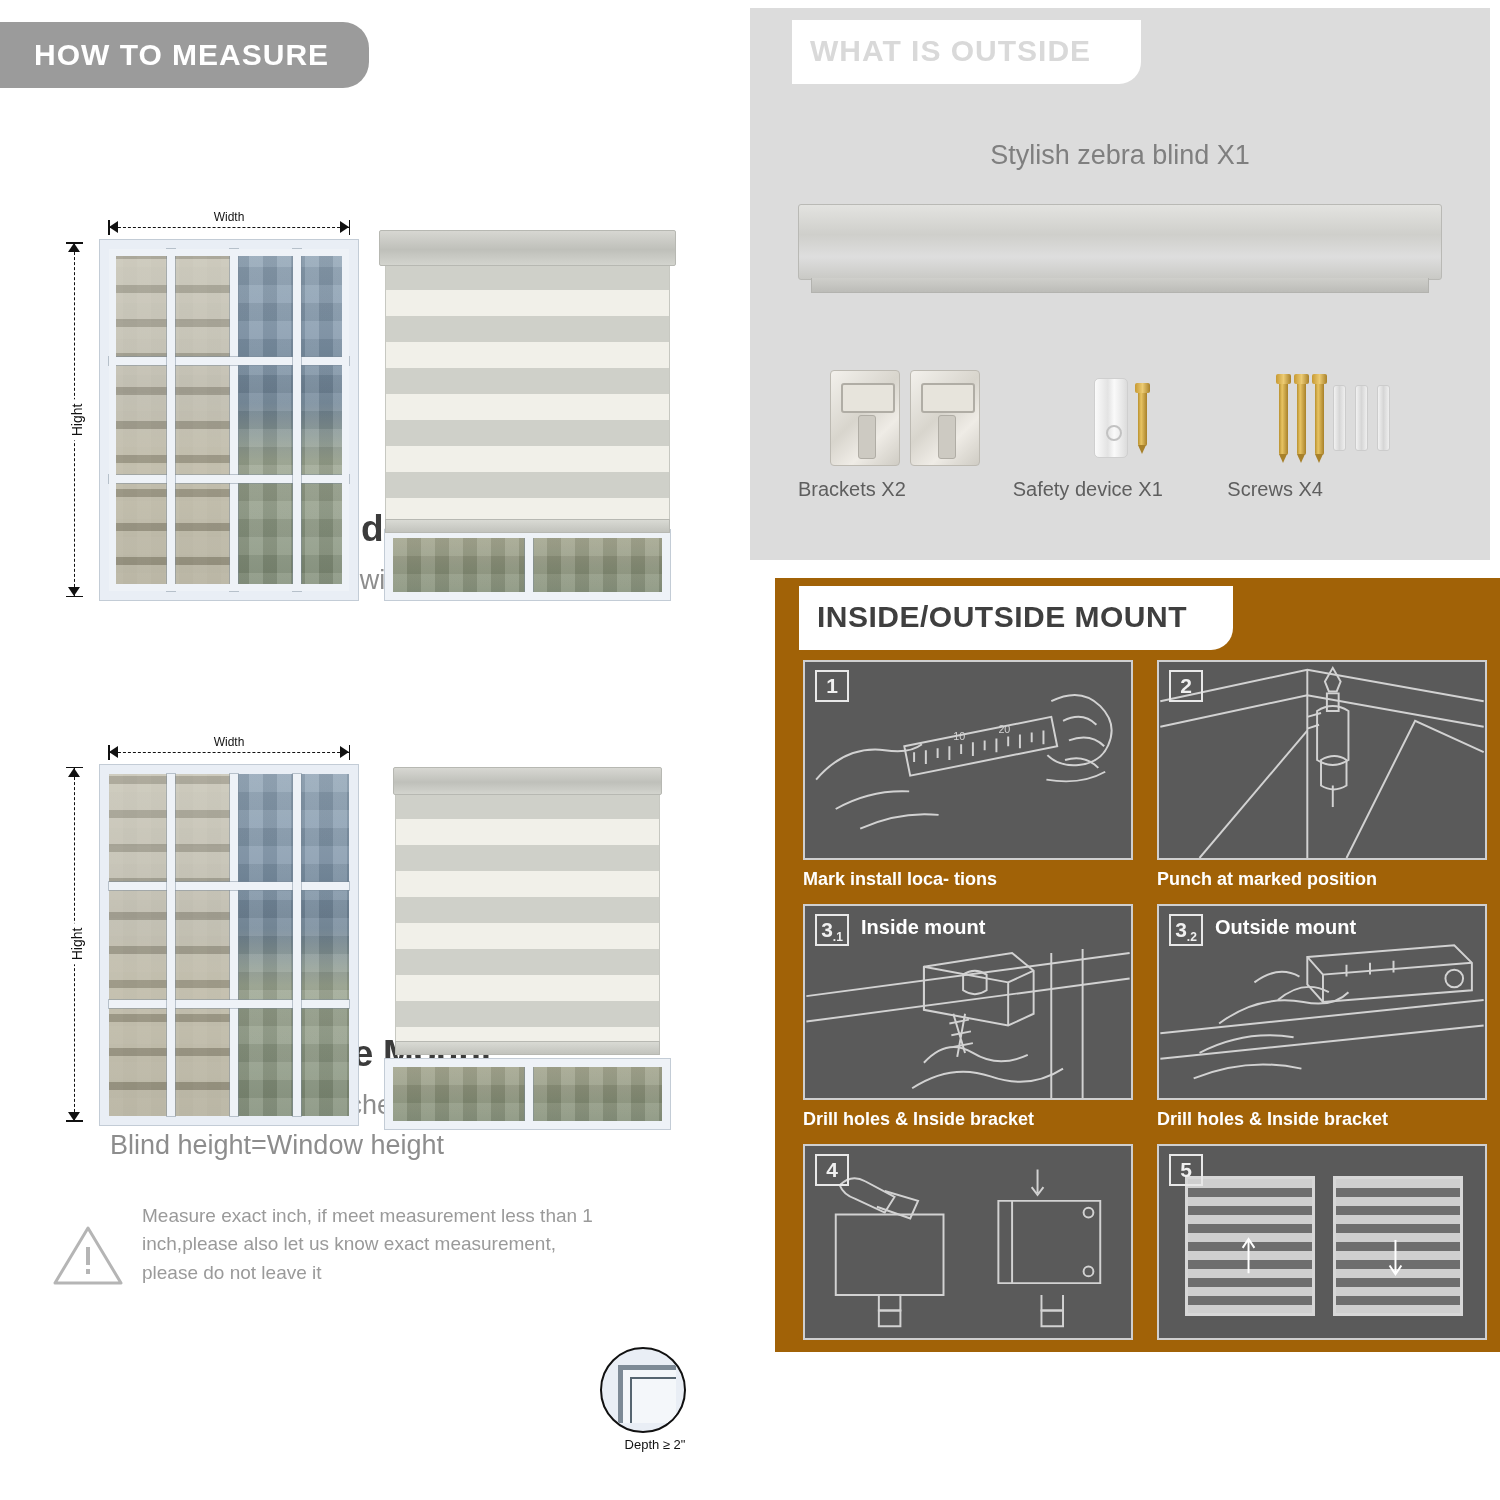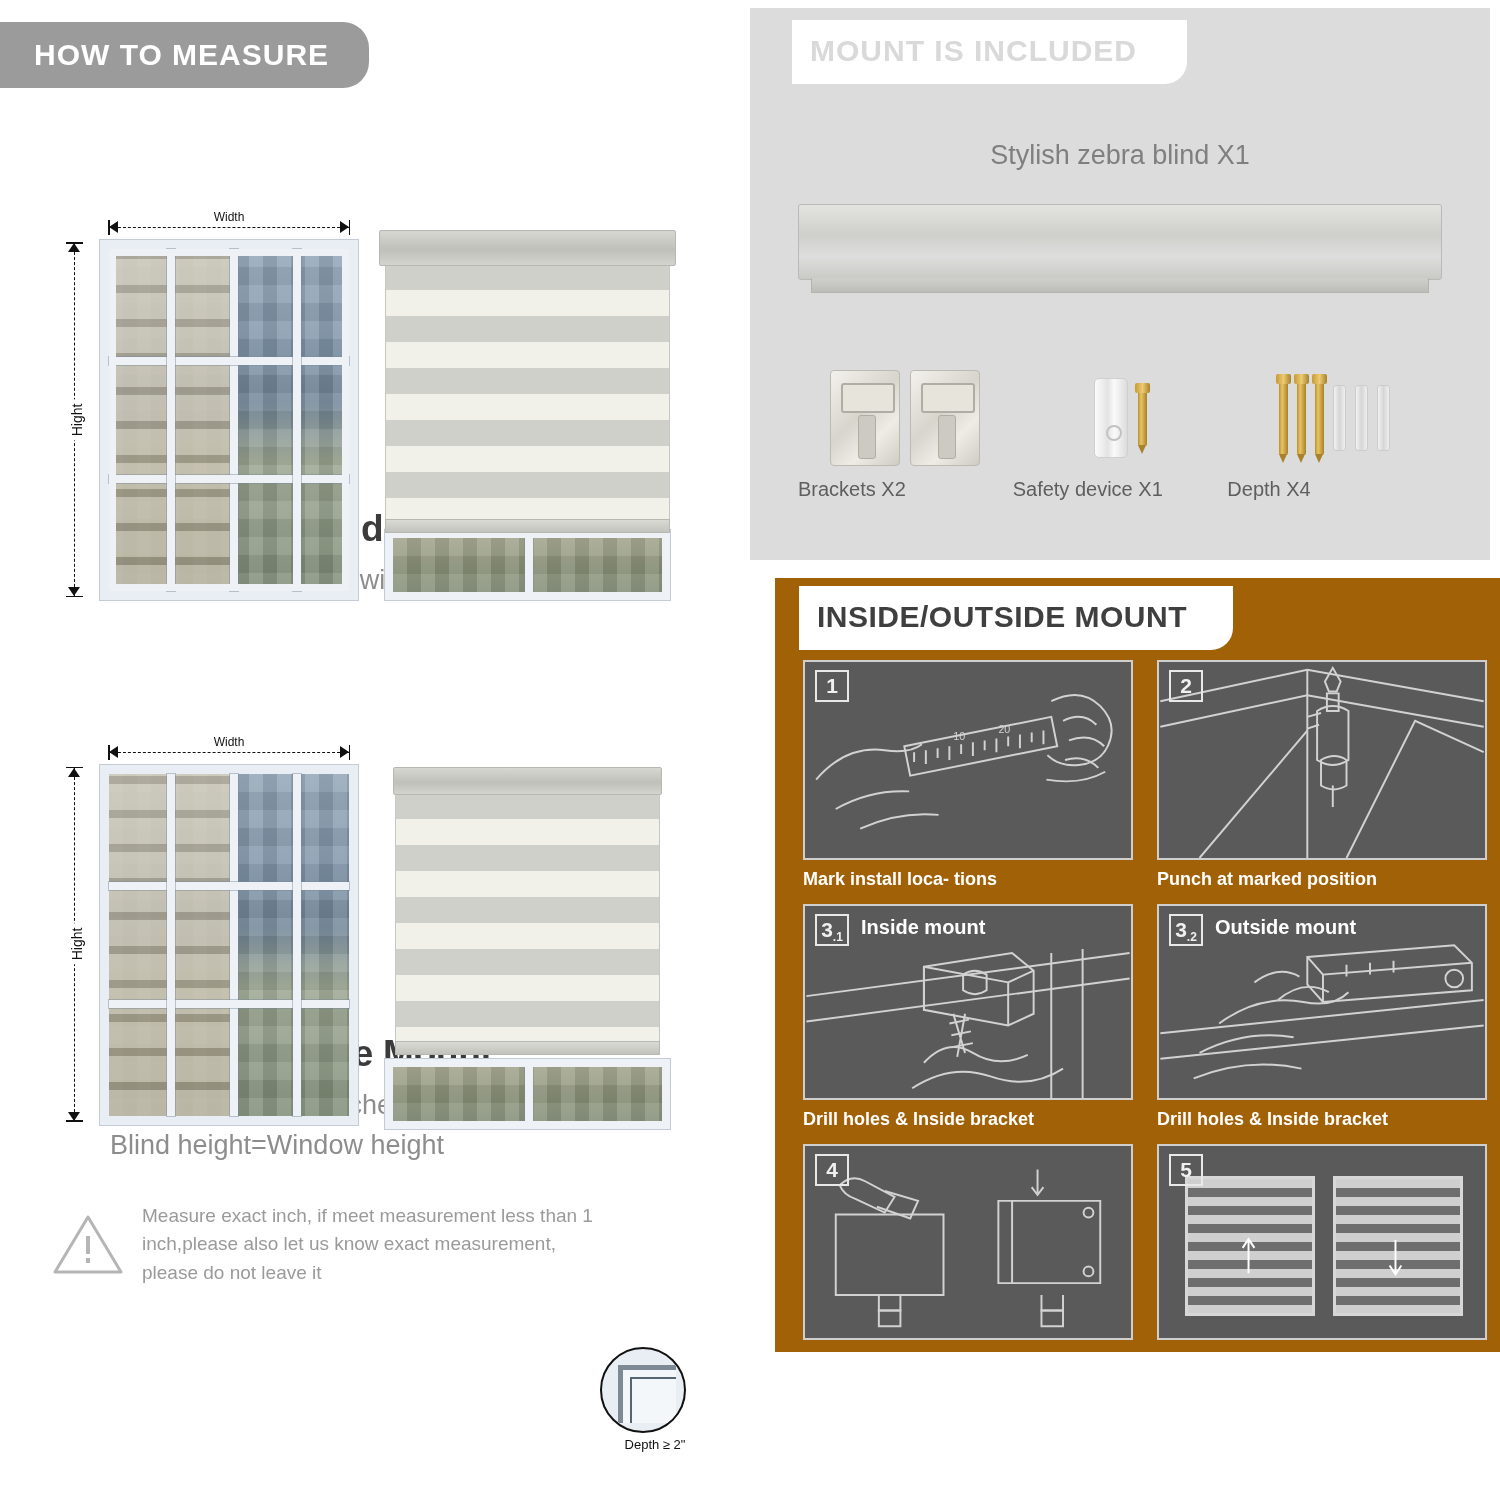--- a/index.html
+++ b/index.html
@@ -153,21 +153,21 @@
   }
   .depth-label { font-size:13px; color:#111; margin-top:4px; text-align:center; }
 
   .heading {
     font-size:37px; color:#3b3b3b; font-weight:bold;
     margin:6px 0 10px 0; letter-spacing:-.3px;
   }
   .subline { font-size:27px; color:#8d8d8d; line-height:1.5; }
 
   .note {
-    display:flex; gap:18px; align-items:center;
+    display:flex; gap:18px; align-items:flex-end;
     margin:36px 0 0 52px; width:560px;
   }
   .warn-tri { width:72px; height:64px; position:relative; flex:0 0 72px; }
   .warn-tri svg { width:72px; height:64px; }
   .note-text { font-size:19px; color:#9a9a9a; line-height:1.5; }
 
   
   .right-col { width:760px; height:1500px; position:relative; }
 
   .included {
@@ -397,21 +397,21 @@
           <rect x="34" y="46" width="4" height="5" fill="#b5b5b5"></rect>
         </svg>
       </div>
       <div class="note-text">Measure exact inch, if meet measurement less than 1 inch,please also let us know exact measurement, please do not leave it</div>
     </div>
   </div>
 
   <div class="right-col">
 
     <div class="included">
-      <div class="tab-white">MOUNT IS INCLUDED</div>
+      <div class="tab-white">WHAT IS OUTSIDE</div>
       <div class="inc-title">Stylish zebra blind X1</div>
       <div class="rail-big"></div>
 
       <div class="parts-row">
         <div class="part">
           <div class="art">
             <div class="bracket"></div>
               <div class="bracket"></div>
           </div>
           <div class="cap">Brackets X2</div>
@@ -427,21 +427,21 @@
           <div class="art">
             <div class="screws-grp">
               <div class="screw"></div>
                 <div class="screw"></div>
                 <div class="screw"></div>
               <div class="anchor"></div>
                 <div class="anchor"></div>
                 <div class="anchor"></div>
             </div>
           </div>
-          <div class="cap">Depth X4</div>
+          <div class="cap">Screws X4</div>
         </div>
       </div>
     </div>
 
     <div class="mount">
       <div class="tab-white2">INSIDE/OUTSIDE MOUNT</div>
 
       <div class="steps">
 
         <div class="step">

